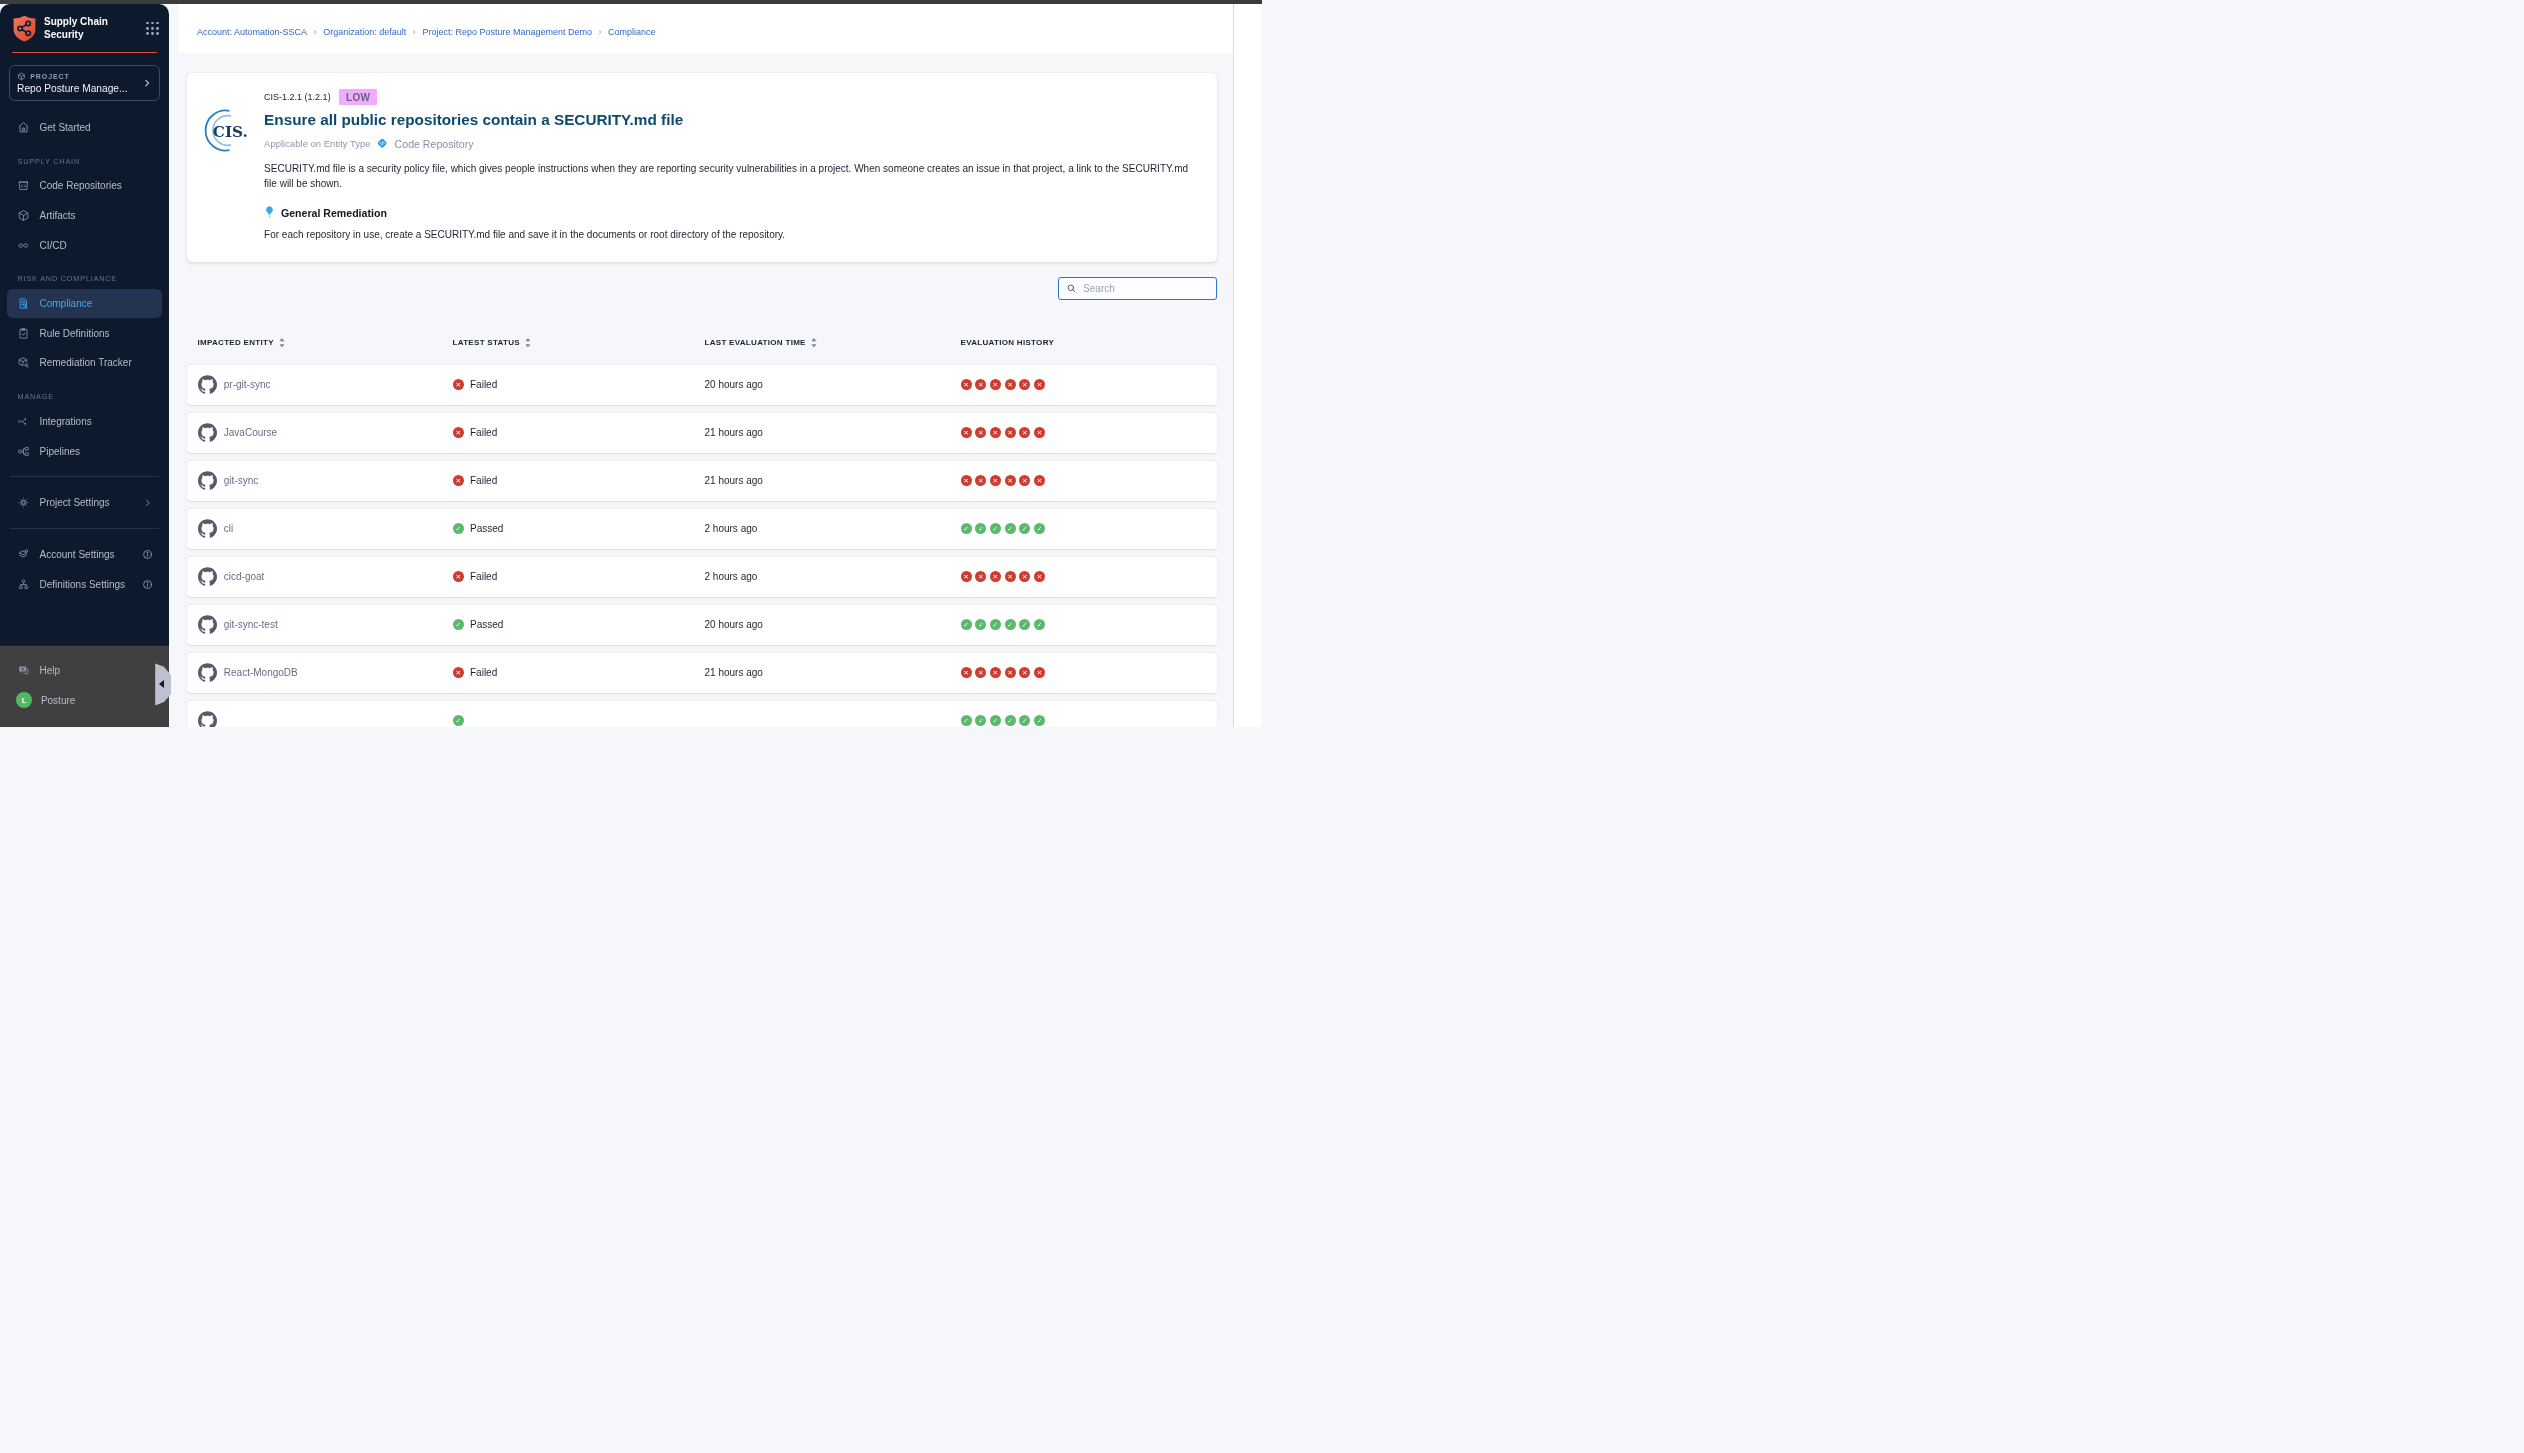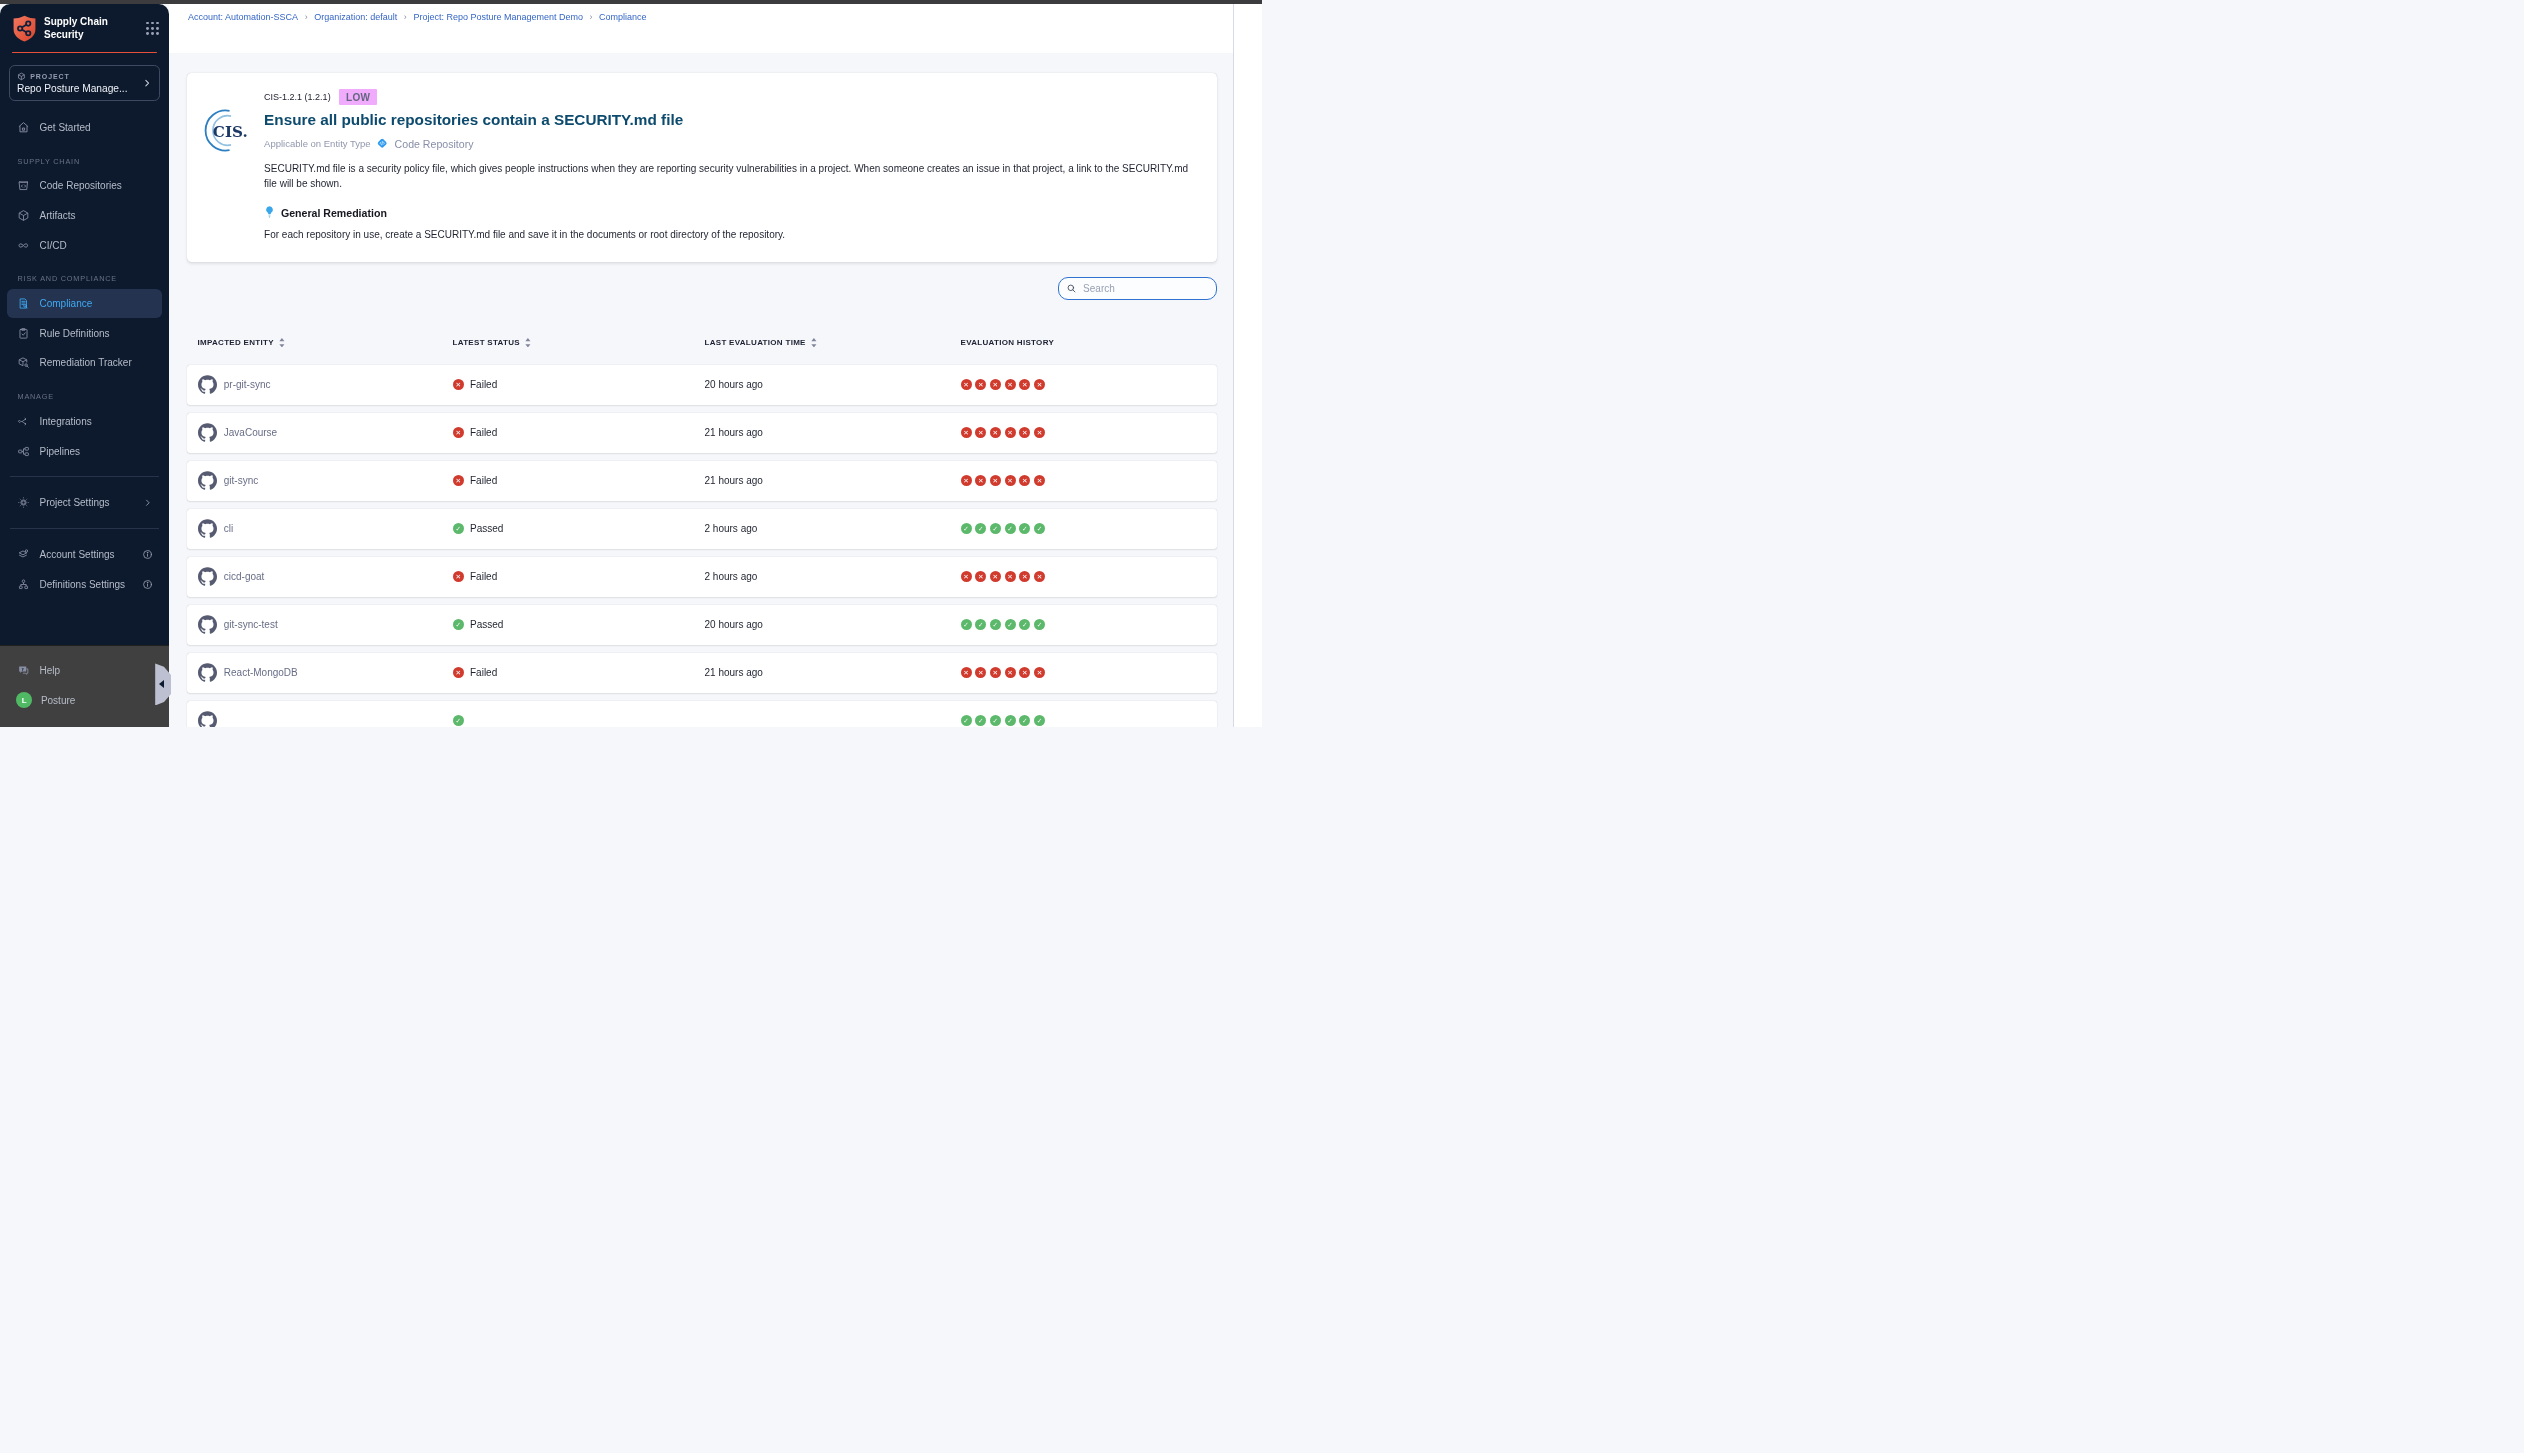--- a/index.html
+++ b/index.html
@@ -34,41 +34,41 @@
 
   .side-divider { border-top:0.7px solid #26334b; margin:10.2px 10.2px; }
   .side-footer { margin-top:auto; border-top:0.7px solid rgba(0,0,0,.5); background:#404040; padding:8.8px 0 11.7px 0; }
   .avatar { width:16px; height:16px; border-radius:50%; background:#50b964; color:#fff; font-size:8px; font-weight:bold; display:flex; align-items:center; justify-content:center; }
 
   .collapse-handle { position:absolute; right:-2.2px; top:659px; width:16px; height:42px; background:#bcc0d0; clip-path:polygon(0 0, 55% 8%, 100% 28%, 100% 72%, 55% 92%, 0 100%); display:flex; align-items:center; justify-content:center; cursor:pointer; }
   .collapse-handle i { width:0; height:0; border-top:4.4px solid transparent; border-bottom:4.4px solid transparent; border-right:5.8px solid #0d1a2e; margin-right:2.9px; }
 
   
   .main { position:absolute; left:169px; top:4.4px; right:29px; bottom:0; display:flex; flex-direction:column; background:#f5f7fa; }
-  .crumb-band { height:49px; background:#fff; display:flex; align-items:flex-start; padding:8px 19px; flex:none; }
+  .crumb-band { height:49px; background:#fff; display:flex; align-items:flex-end; padding:16px 19px; flex:none;margin-left:9px; }
   .crumb { display:flex; align-items:center; font-size:9px; }
   .crumb a { color:#3566c6; text-decoration:none; cursor:pointer; }
   .crumb .sep { color:#8a90a3; margin:0 6.6px; font-size:8.8px; }
 
   .content { flex:1; overflow:hidden; padding-top:20px; }
 
   .rule-card { margin:0 16px 0 17.5px; background:#fff; border-radius:4.4px; box-shadow:0 0 0.7px rgba(40,41,61,.28), 0 1.5px 2.9px rgba(96,97,112,.14); padding:16px 17.5px 22px 16px; display:flex; gap:14.6px; }
   .cis-logo { flex:none; margin-top:17.5px; }
   .rc-col { flex:1; min-width:0; }
   .rc-meta { display:flex; align-items:center; gap:8.8px; font-size:9px; color:#1c1e2d; }
   .sev-badge { background:#f0abfc; color:#62677f; font-size:10px; font-weight:bold; padding:2.2px 6.6px; border-radius:1px; letter-spacing:0.3px; }
   .rc-title { margin-top:6.6px; font-size:15.3px; font-weight:bold; color:#0c4a6e; }
   .rc-applicable { margin-top:8px; display:flex; align-items:center; gap:5.8px; font-size:9.5px; color:#9297ae; }
   .rc-entity-type { font-size:10.6px; color:#888ea8; }
   .rc-desc { margin-top:11px; font-size:10px; line-height:1.5; color:#1f2230; }
   .rc-rem-head { margin-top:14.6px; display:flex; align-items:center; gap:5.8px; font-size:10.6px; font-weight:bold; color:#16171f; }
   .rc-rem-text { margin-top:8.8px; font-size:10px; color:#1f2230; }
 
   .toolbar { margin:15.3px 16px 0 17.5px; display:flex; justify-content:flex-end; }
-  .search-box { width:159px; height:22.6px; border:1.1px solid #3072d0; border-radius:10px; background:#fbfdff; display:flex; align-items:center; padding:0 7.3px; gap:5.8px; }
+  .search-box { width:159px; height:22.6px; border:1.1px solid #3072d0; border-radius:3px; background:#fbfdff; display:flex; align-items:center; padding:0 7.3px; gap:5.8px; }
   .search-box input { border:none; outline:none; background:transparent; font-size:10px; width:100%; font-family:"Liberation Sans",sans-serif; color:#1f2230; }
   .search-box input::placeholder { color:#9aa0b4; }
 
   .table { margin:38px 16px 0 17.5px; }
   .thead { display:grid; grid-template-columns:255px 252px 256px 1fr; padding-left:11px; margin-bottom:17.5px; }
   .th { display:flex; align-items:center; gap:5.1px; font-size:8px; font-weight:bold; letter-spacing:0.3px; color:#1e2133; }
   .trow { display:grid; grid-template-columns:255px 252px 256px 1fr; padding-left:11px; align-items:center; height:40px; margin-bottom:8px; background:#fff; border-radius:2.9px; box-shadow:0 0 0.7px rgba(40,41,61,.22), 0 0.7px 1.5px rgba(96,97,112,.14); }
   .ent-cell { display:flex; align-items:center; gap:7.3px; }
   .ent-name { font-size:10px; color:#686d87; cursor:pointer; }
   .st-cell { display:flex; align-items:center; gap:5.8px; font-size:10px; color:#1f2230; }

